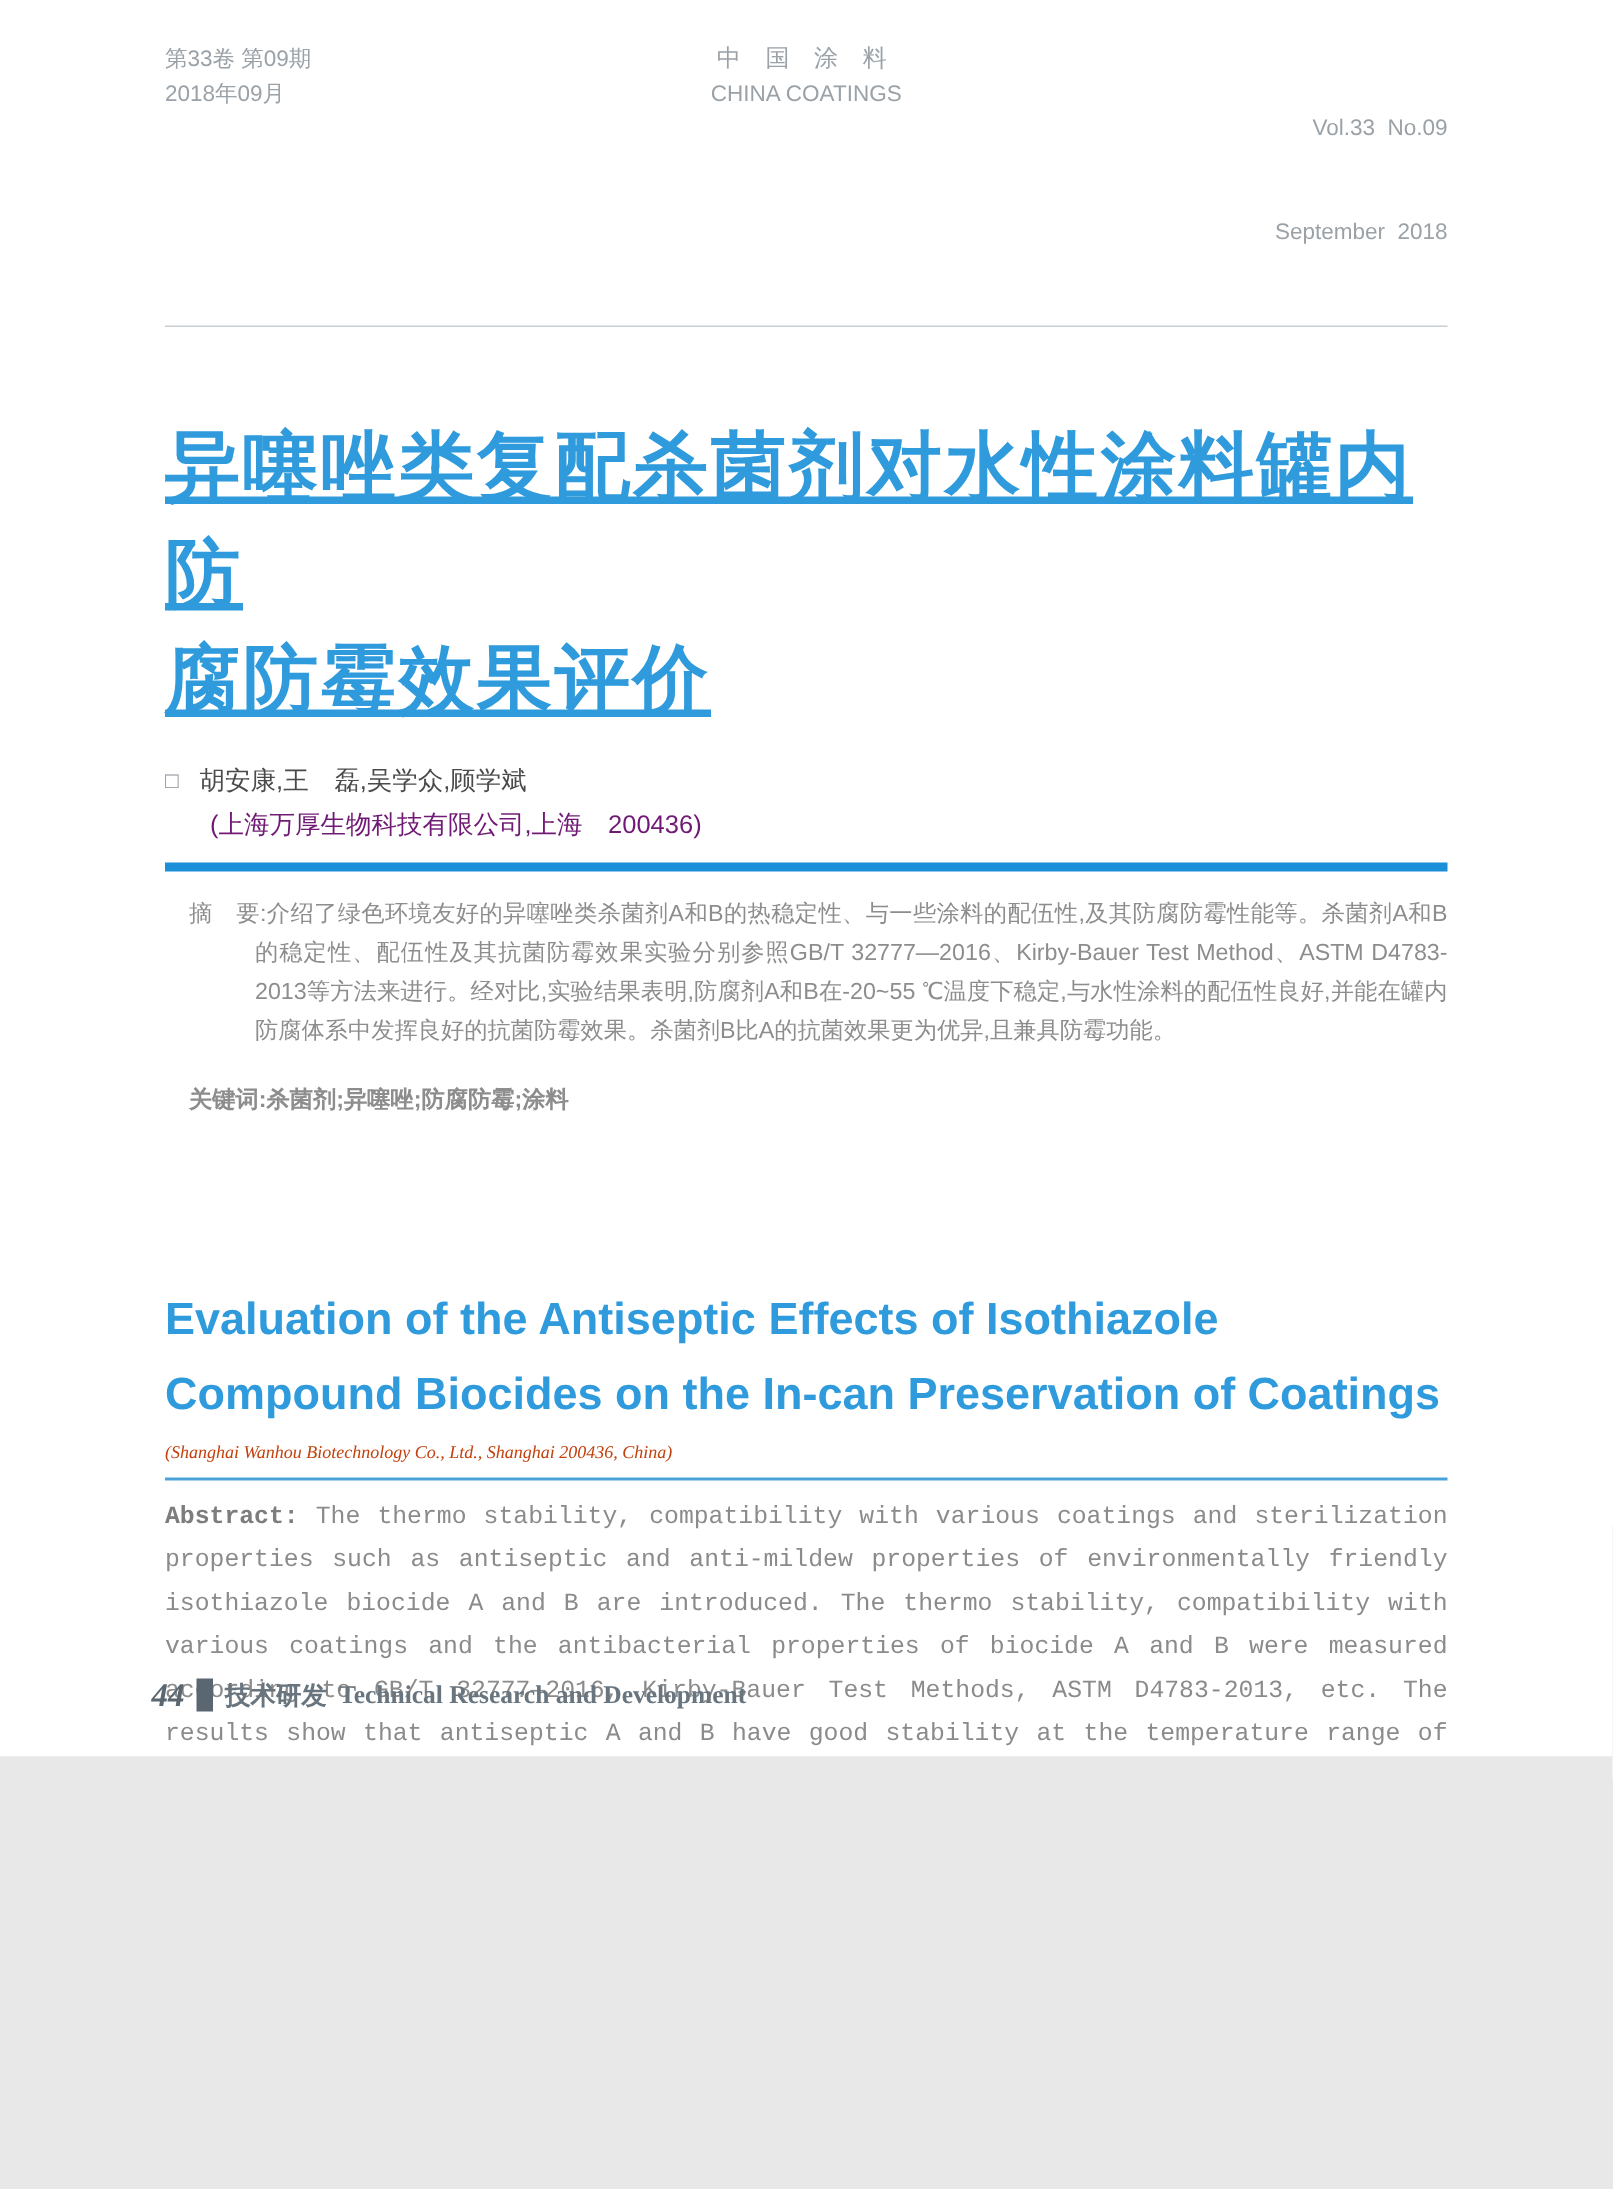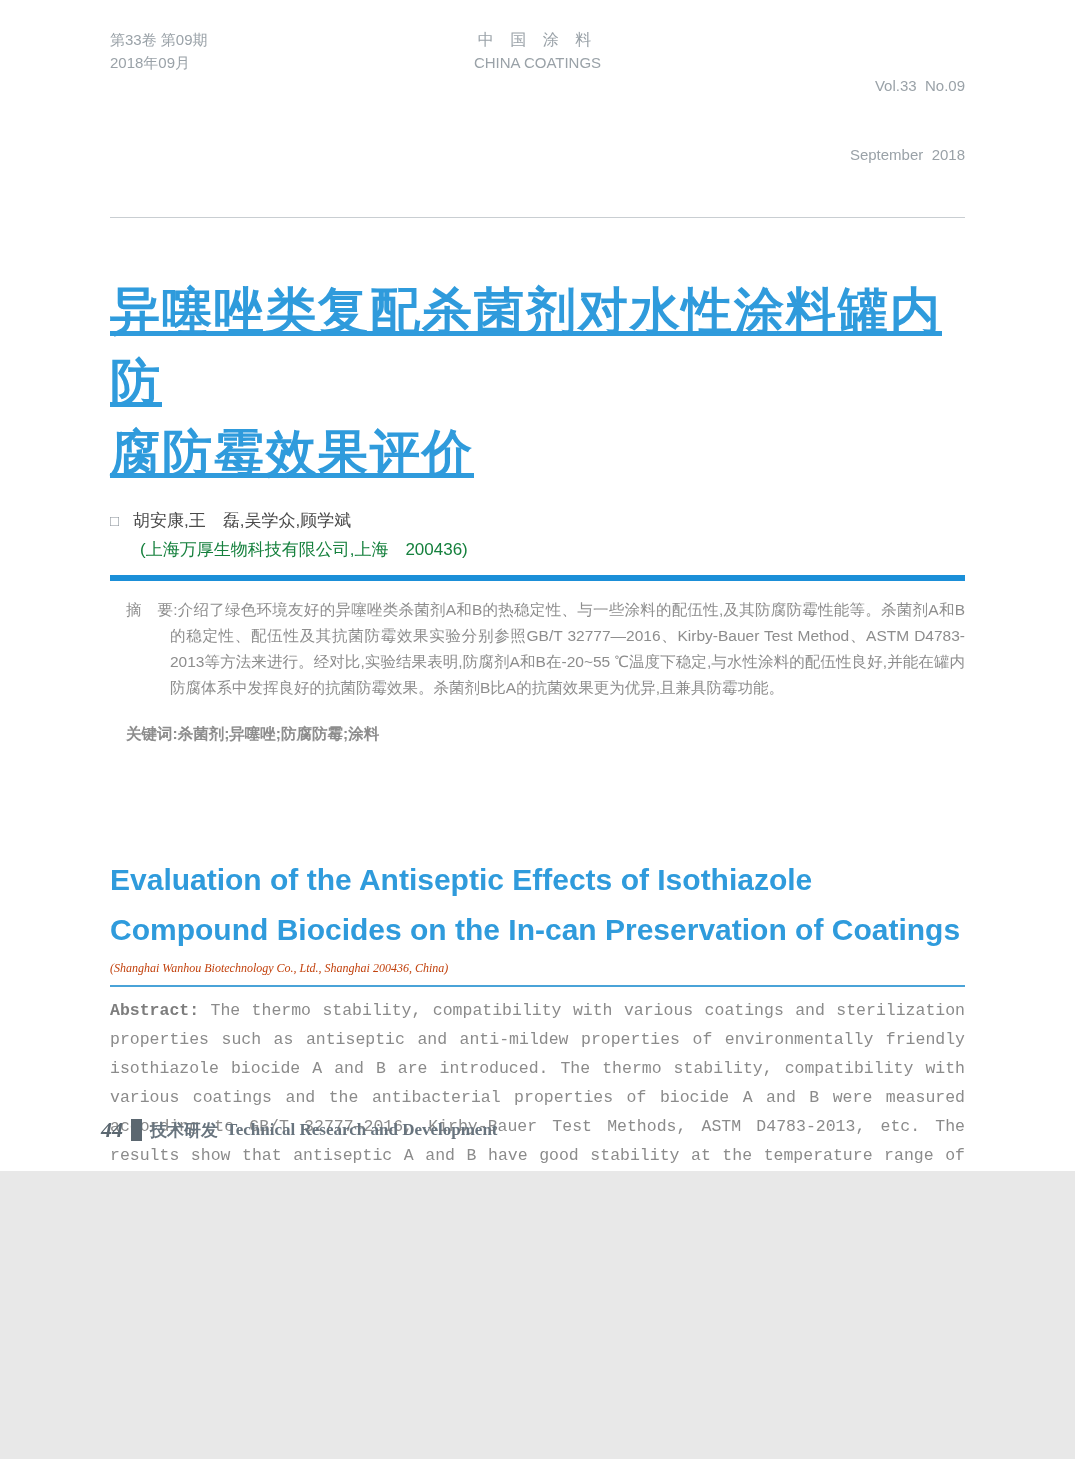--- a/index.html
+++ b/index.html
@@ -16,21 +16,21 @@
   .jh-right { text-align:right; }
   .jh-center { text-align:center; }
   .jh-cn { letter-spacing:6px; font-size:16px; }
   .header-rule { margin-top:5px; border-top:1px solid #c9ced2; }
   .doi { margin-top:5px; color:#3a3a3a; font-family:"Liberation Serif", serif; font-size:15px; }
 
   
   .cn-title { margin-top:58px; color:#2f9bdc; font-size:50px; font-weight:bold; line-height:71px; letter-spacing:2px;text-decoration:underline; }
   .authors-cn { margin-top:20px; color:#4a4a4a; font-size:17px; display:flex; align-items:center; }
   .author-marker { color:#8a9299; margin-right:14px; font-size:15px; }
-  .affil-cn { margin-top:6px; color:#15803d; font-size:17px; padding-left:30px; }
+  .affil-cn { margin-top:6px; color:#701a75; font-size:17px; padding-left:30px; }
   .blue-bar { margin-top:14px; height:6px; background:#1b8fd8; }
 
   
   .abstract-cn { margin-top:16px; padding-left:16px; color:#8d8d8d; font-size:15.5px; line-height:26px; }
   .hang { padding-left:44px; text-indent:-44px; text-align:justify; }
   .kw-cn { margin-top:20px; text-indent:-16px; padding-left:16px;font-weight:bold; }
   .class-row { margin-top:8px; padding-left:16px; display:flex; color:#8d8d8d; font-size:15.5px; }
   .class-item-2 { margin-left:210px; }
   .class-item-3 { margin-left:105px; }
   sup { font-size:10px; vertical-align:super; line-height:0; }

